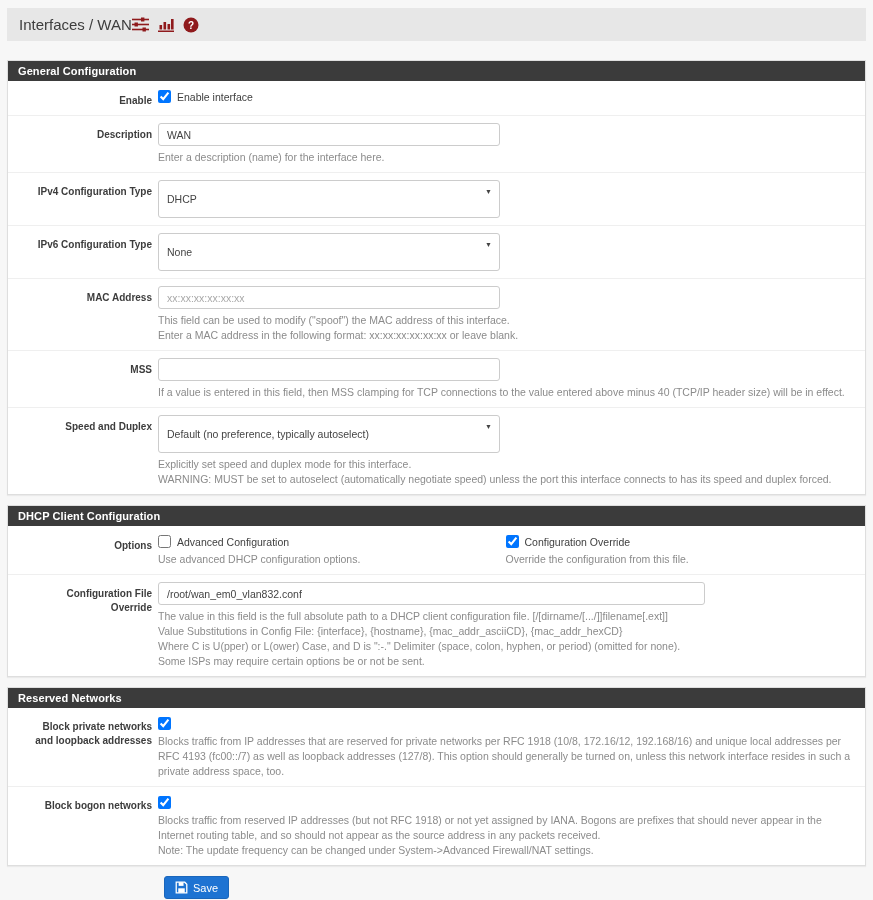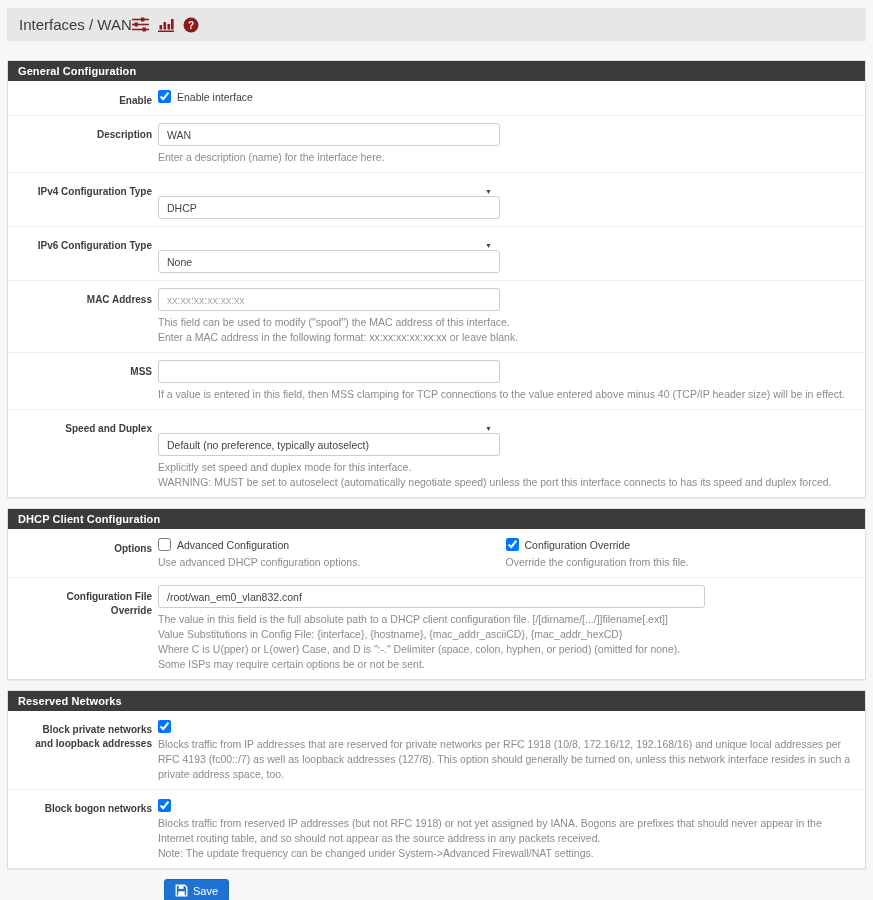--- a/index.html
+++ b/index.html
@@ -76,33 +76,32 @@
     color: #444;
     background: #fff;
     outline: none;
   }
   .form-input::placeholder { color: #a9a9a9; }
   .form-input.wide { width: 547px; }
 
   .select-wrap { position: relative; display: inline-block; width: 342px; }
   .select-wrap select {
     width: 100%;
-    height: 23px;
+    height: 38px;
     appearance: none;
     -webkit-appearance: none;
     -moz-appearance: none;
     border: 1px solid #ccc;
     border-radius: 3px;
     background: #fff;
     padding: 0 20px 0 8px;
     font-size: 10.5px;
     font-family: inherit;
     color: #444;
     outline: none;
-    margin-top: 16px;
   }
   .select-wrap::after {
     content: "▼";
     position: absolute;
     right: 8px;
     top: 8px;
     font-size: 7px;
     color: #444;
     pointer-events: none;
   }

